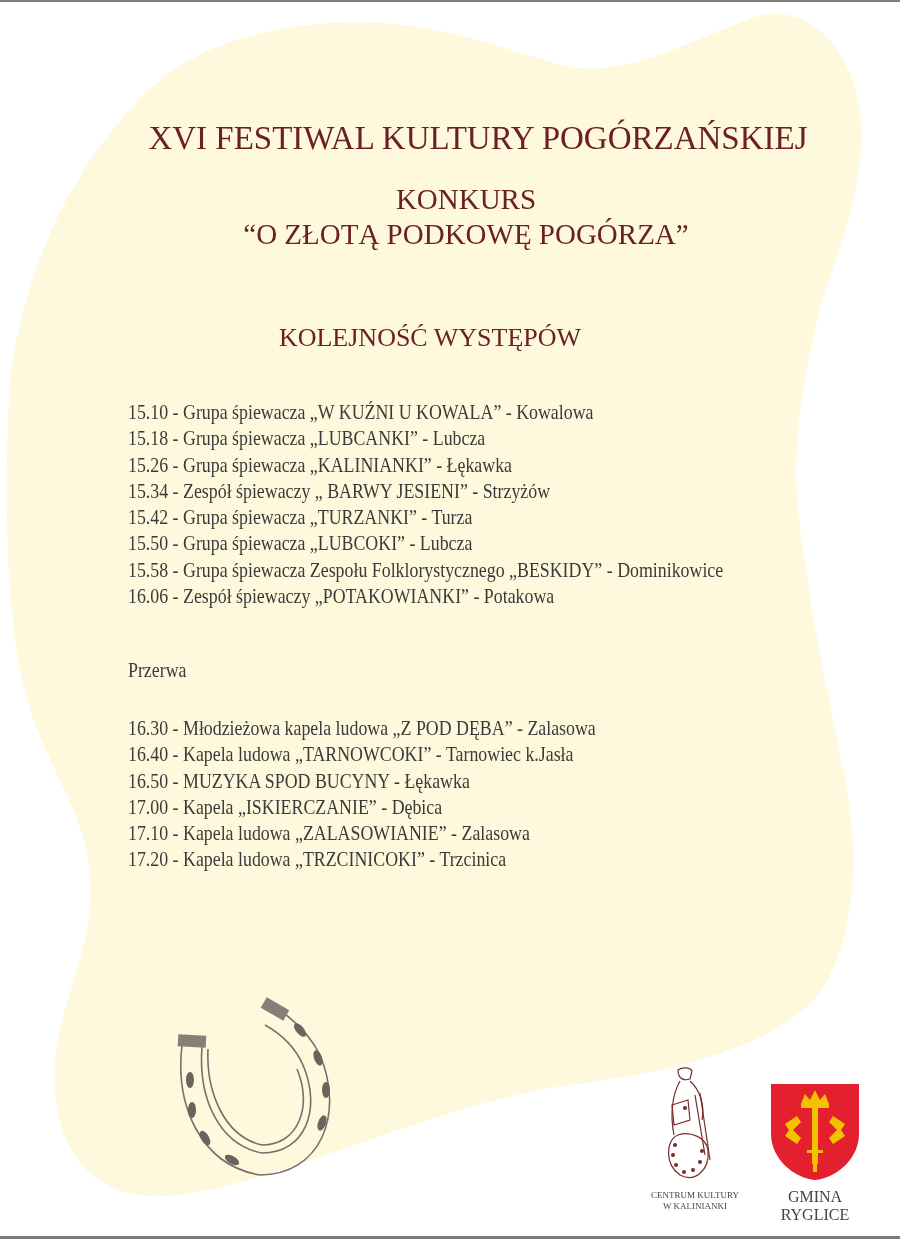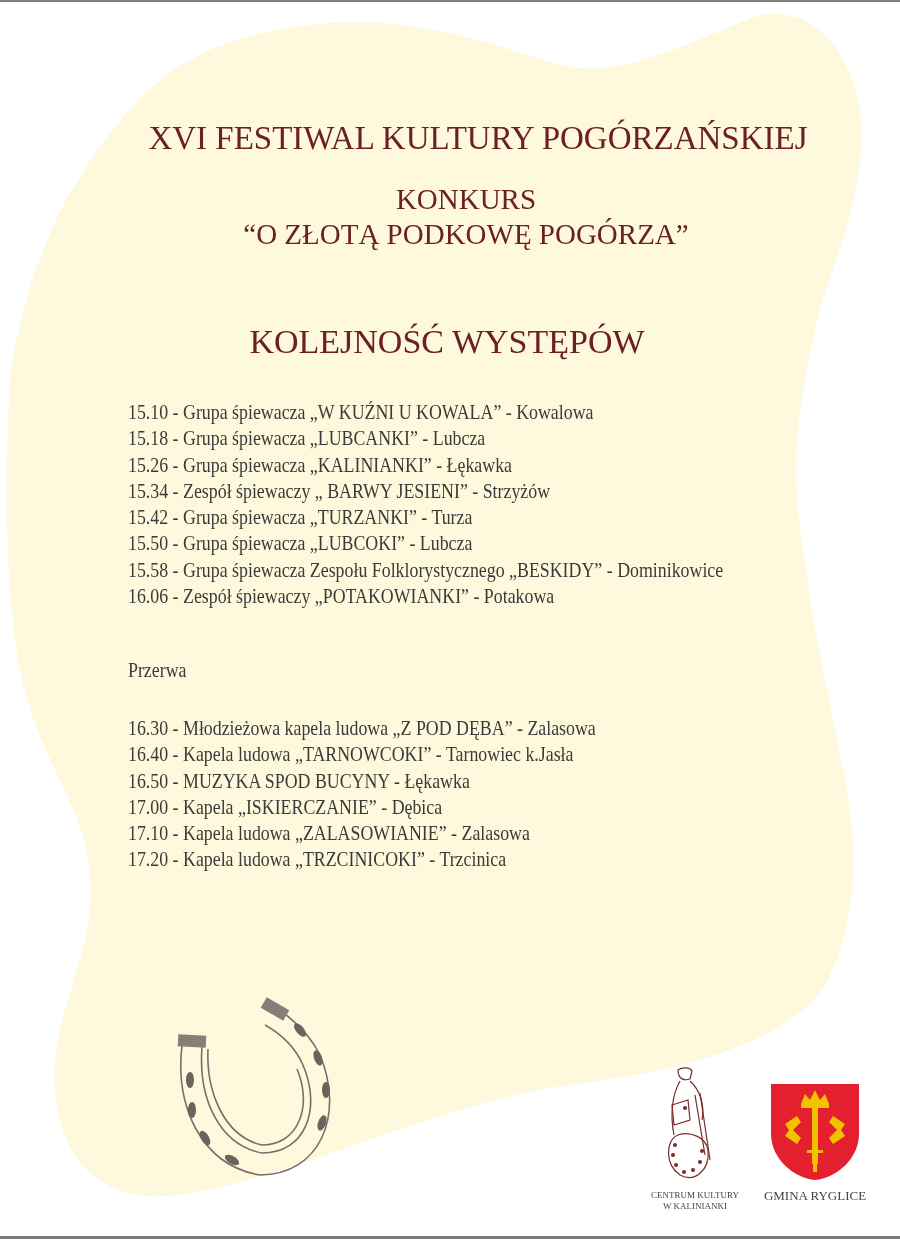--- a/index.html
+++ b/index.html
@@ -5,30 +5,30 @@
   html, body { margin: 0; padding: 0; }
   body { width: 900px; height: 1239px; background: #ffffff; position: relative; overflow: hidden;
          font-family: "Liberation Serif", "DejaVu Serif", serif; }
   .topline { position: absolute; left: 0; top: 0; width: 900px; height: 2px; background: #808080; }
   .bottomline { position: absolute; left: 0; top: 1236px; width: 900px; height: 3px; background: #7a7a7a; }
   svg.blob { position: absolute; left: 0; top: 0; }
   .title { position: absolute; left: 0; width: 900px; text-align: center; color: #6b2023; }
   .t1 { top: 120px; font-size: 33px; left: 28px; width: 900px; letter-spacing: 0px; }
   .t2 { top: 183px; font-size: 29px; left: 16px; }
   .t3 { top: 218px; font-size: 29px; left: 16px; }
-  .t4 { top: 323px; font-size: 34px; left: 17px; width: 860px; font-family: Liberation Serif, serif; }
+  .t4 { top: 323px; font-size: 26px; left: 0; width: 860px; font-family: Liberation Serif, serif; }
   .list { position: absolute; left: 128px; color: #3a3a3a; font-size: 21.5px; line-height: 26.3px;
           transform: scaleX(0.83); transform-origin: left top; white-space: nowrap; }
   .list1 { top: 399px; }
   .pause { position: absolute; left: 128px; top: 658px; color: #3a3a3a; font-size: 21.5px;
            transform: scaleX(0.83); transform-origin: left top; }
   .list2 { top: 715px; }
   .logo-label { position: absolute; color: #444; text-align: center; }
   .ck-label { left: 640px; top: 1190px; width: 110px; font-size: 9px; line-height: 11px; }
-  .gr-label { left: 760px; top: 1188px; width: 110px; font-size: 13px; }
+  .gr-label { left: 760px; top: 1188px; width: 110px; font-size: 16px; }
 </style>
 </head>
 <body>
 
 <div class="topline"></div>
 
 <svg class="blob" width="900" height="1239" viewBox="0 0 900 1239">
   <path d="M 330 23
            C 420 18, 480 40, 560 65
            C 620 80, 680 45, 760 15

